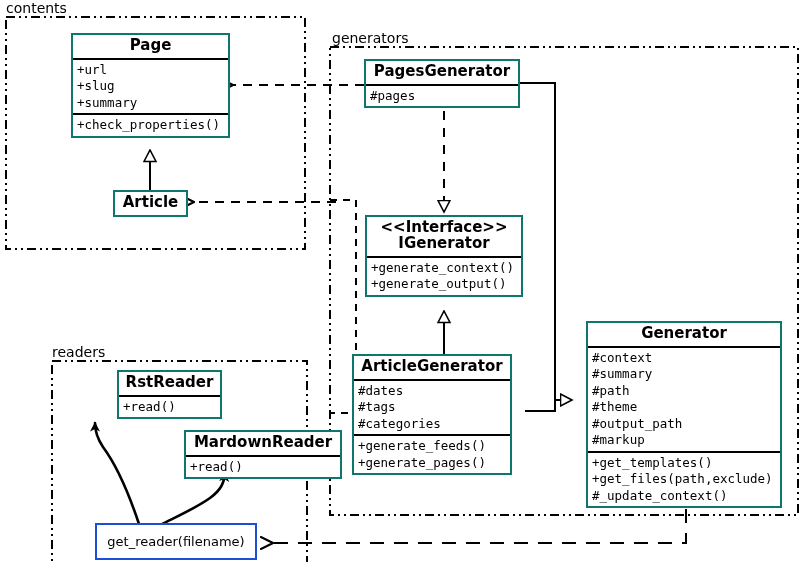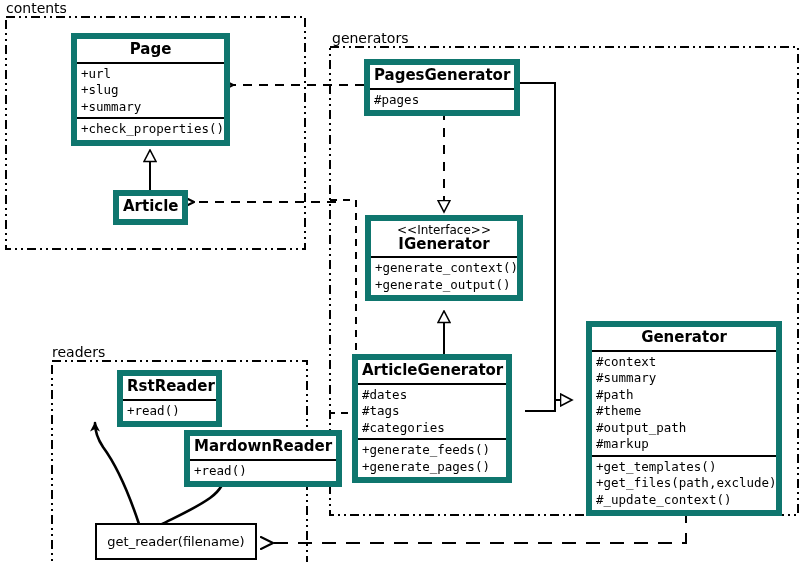--- a/index.html
+++ b/index.html
@@ -34,38 +34,38 @@
     color: #000;
     background: #fff;
     padding: 0 2px;
     white-space: nowrap;
     z-index: 4;
   }
   
   .cls {
     position: absolute;
     box-sizing: border-box;
-    border: 6px solid #0f766e;
+    border: 2px solid #0f766e;
     background: #ffffff;
     z-index: 5;
   }
   .cls .name {
     font-family: "DejaVu Sans", sans-serif;
     font-weight: bold;
     font-size: 15px;
     text-align: center;
     padding: 3px 4px 4px 4px;
     line-height: 1.05;
     color: #000;
     white-space: nowrap;
   }
   .cls .stereo {
     font-family: "DejaVu Sans", sans-serif;
-    font-weight: normal;
-    font-size: 12px;
+    font-weight: bold;
+    font-size: 15px;
     text-align: center;
     padding: 3px 4px 0 4px;
     line-height: 1.05;
     color: #000;
   }
   .cls .name.with-stereo {
     padding-top: 0;
   }
   .cls .sect {
     border-top: 2px solid #000;
@@ -74,21 +74,21 @@
   .cls .sect .row {
     font-family: "DejaVu Sans Mono", monospace;
     font-size: 12.5px;
     line-height: 1.32;
     color: #000;
     white-space: nowrap;
   }
   .plain-box {
     position: absolute;
     box-sizing: border-box;
-    border: 2px solid #000000;
+    border: 2px solid #1d4ed8;
     background: #fff;
     z-index: 5;
     display: flex;
     align-items: center;
     justify-content: center;
   }
   .plain-box .label {
     font-family: "DejaVu Sans", sans-serif;
     font-size: 13px;
     color: #000;

